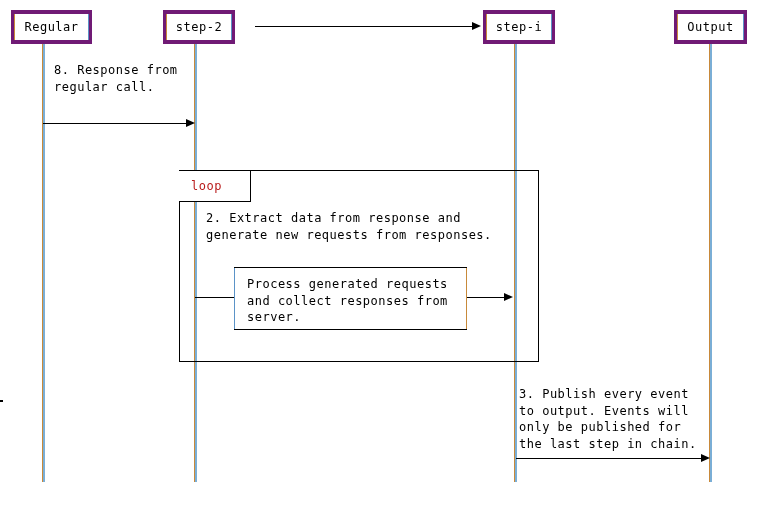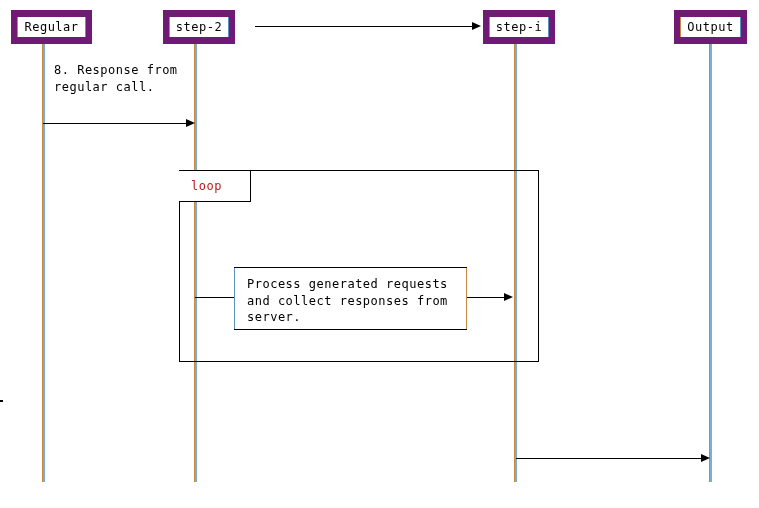--- a/index.html
+++ b/index.html
@@ -14,21 +14,21 @@
     height: 508px;
     background: #ffffff;
     overflow: hidden;
     font-family: "DejaVu Sans Mono", "Liberation Mono", monospace;
   }
 
   
   .participant {
     position: absolute;
     box-sizing: border-box;
-    border: 7px solid #701a75;
+    border: 4px solid #701a75;
     background: #ffffff;
     display: flex;
     align-items: center;
     justify-content: center;
     font-size: 12px;
     line-height: 1;
     color: #000000;
     letter-spacing: 0.5px;
     z-index: 5;
   }
@@ -174,25 +174,31 @@
   <div class="label" style="left:54px; top:62px; width:160px;">8. Response from
 regular call.</div>
   <div class="msg-line" style="left:43px; top:123px; width:144px;"></div>
   <div class="msg-head" style="left:186px; top:118.5px;"></div>
 
   <div class="frame" style="left:179px; top:170px; width:360px; height:192px;"></div>
   <div class="frame-label" style="left:179px; top:171px; width:72px; height:31px;">
     <span>loop</span>
   </div>
 
+  <div class="label" style="left:206px; top:210px; width:320px;">2. Extract data from response and
+generate new requests from responses.</div>
 
   <div class="msg-line" style="left:195px; top:297px; width:310px;"></div>
   <div class="msg-head" style="left:504px; top:292.5px;"></div>
   <div class="note" style="left:234px; top:267px; width:233px; height:63px;">Process generated requests
 and collect responses from
 server.</div>
 
+  <div class="label" style="left:519px; top:386px; width:190px;">3. Publish every event
+to output. Events will
+only be published for
+the last step in chain.</div>
   <div class="msg-line" style="left:516px; top:458px; width:186px;"></div>
   <div class="msg-head" style="left:701px; top:453.5px;"></div>
 
   <div class="edge-tick" style="left:0px; top:400px;"></div>
 
 </div>
 
 </body></html>

